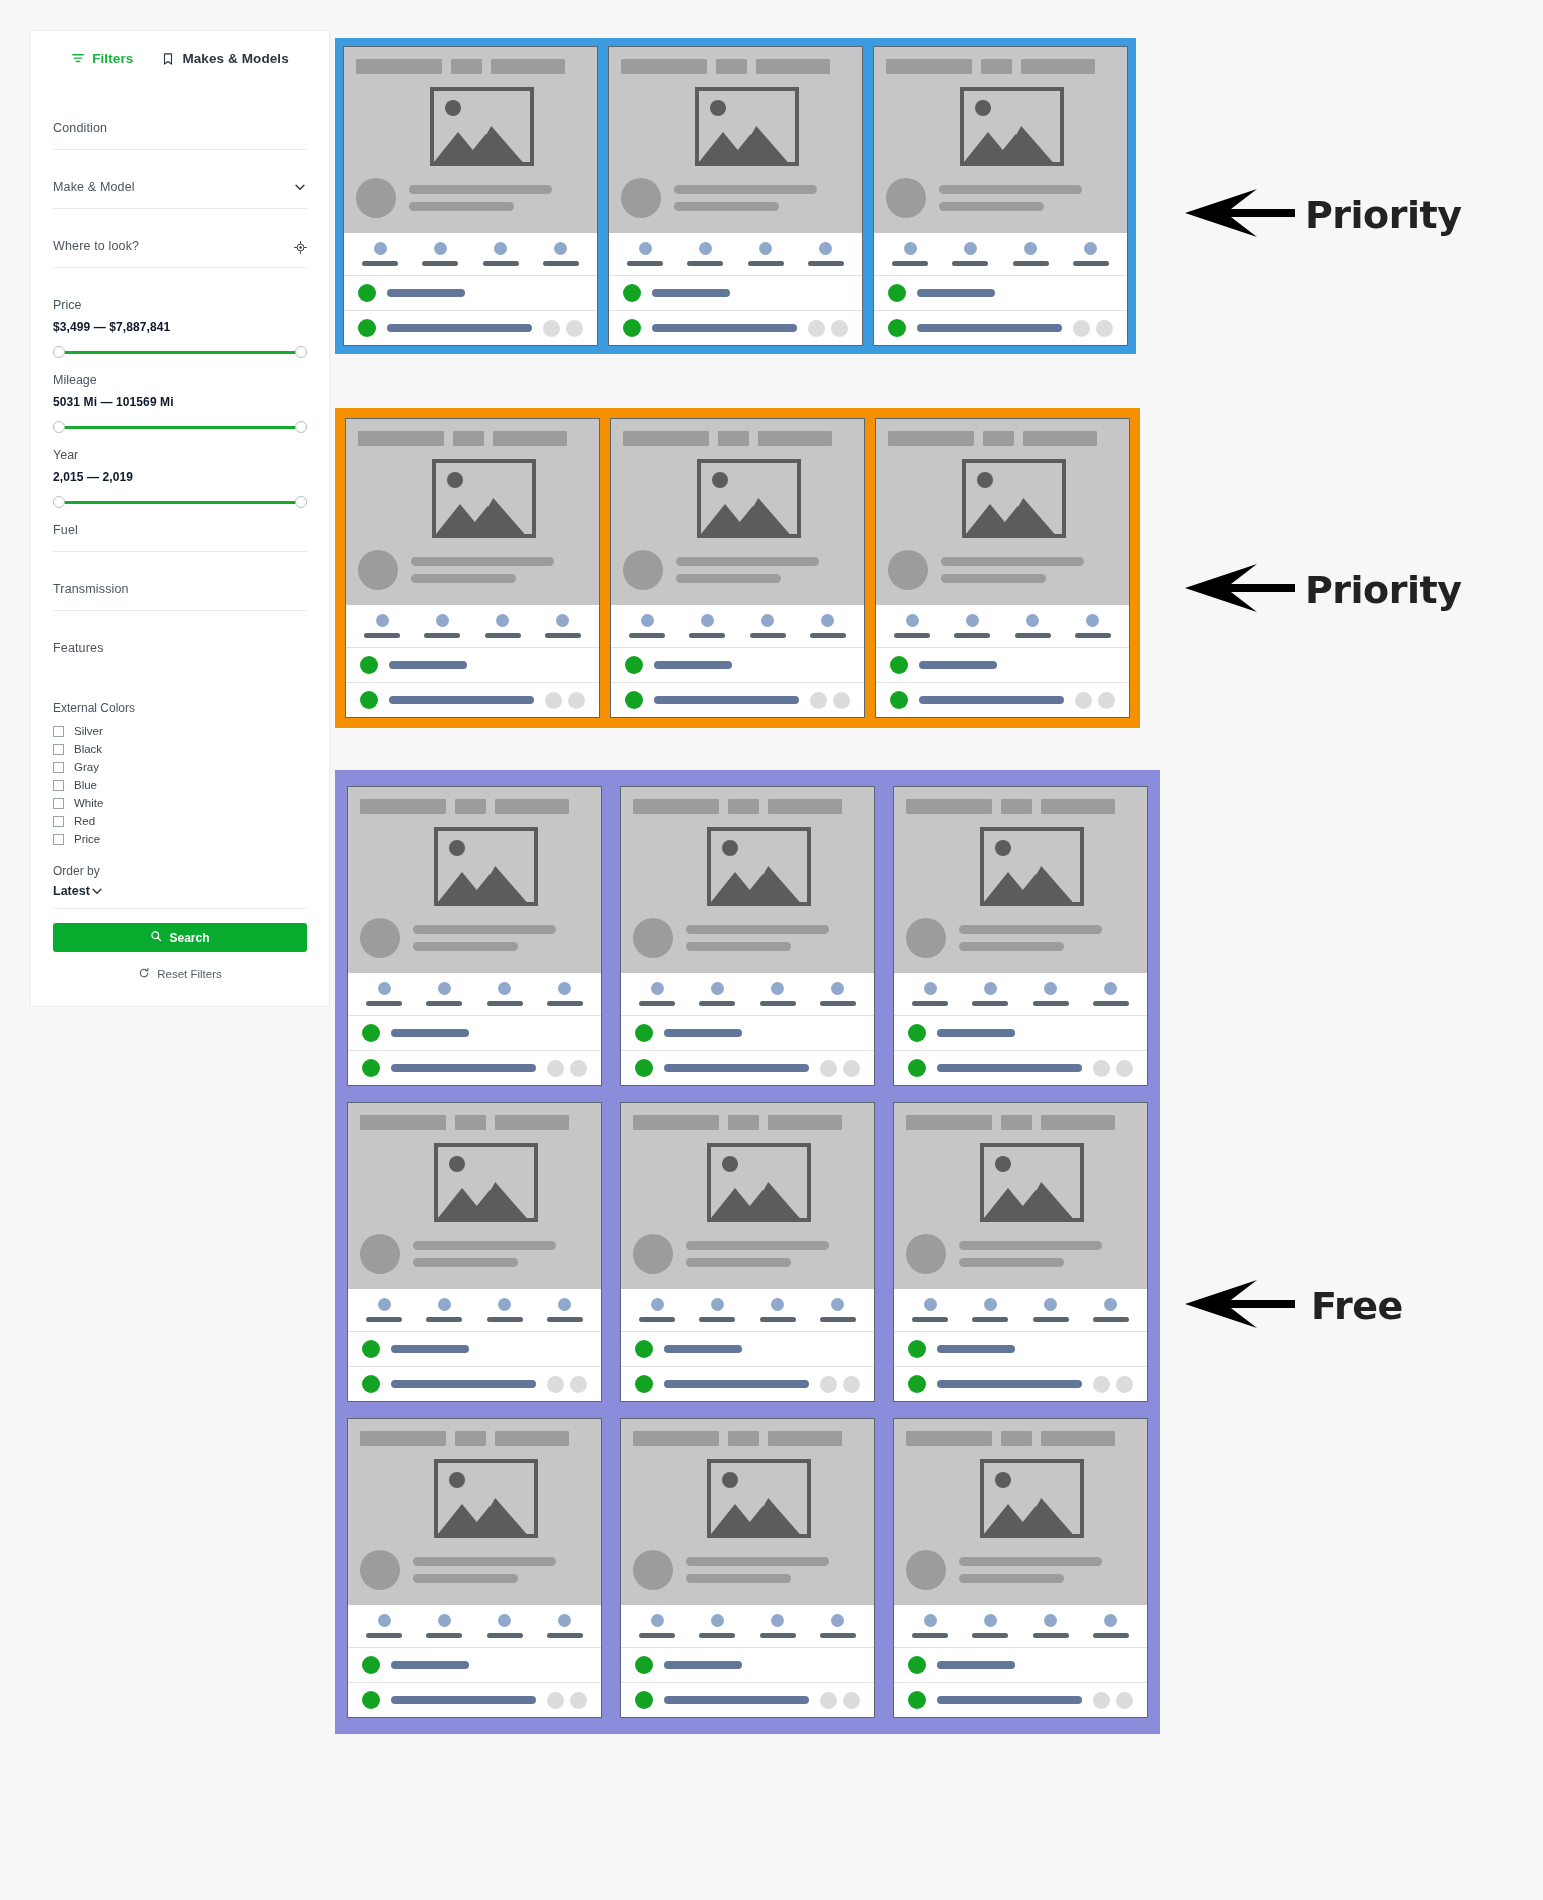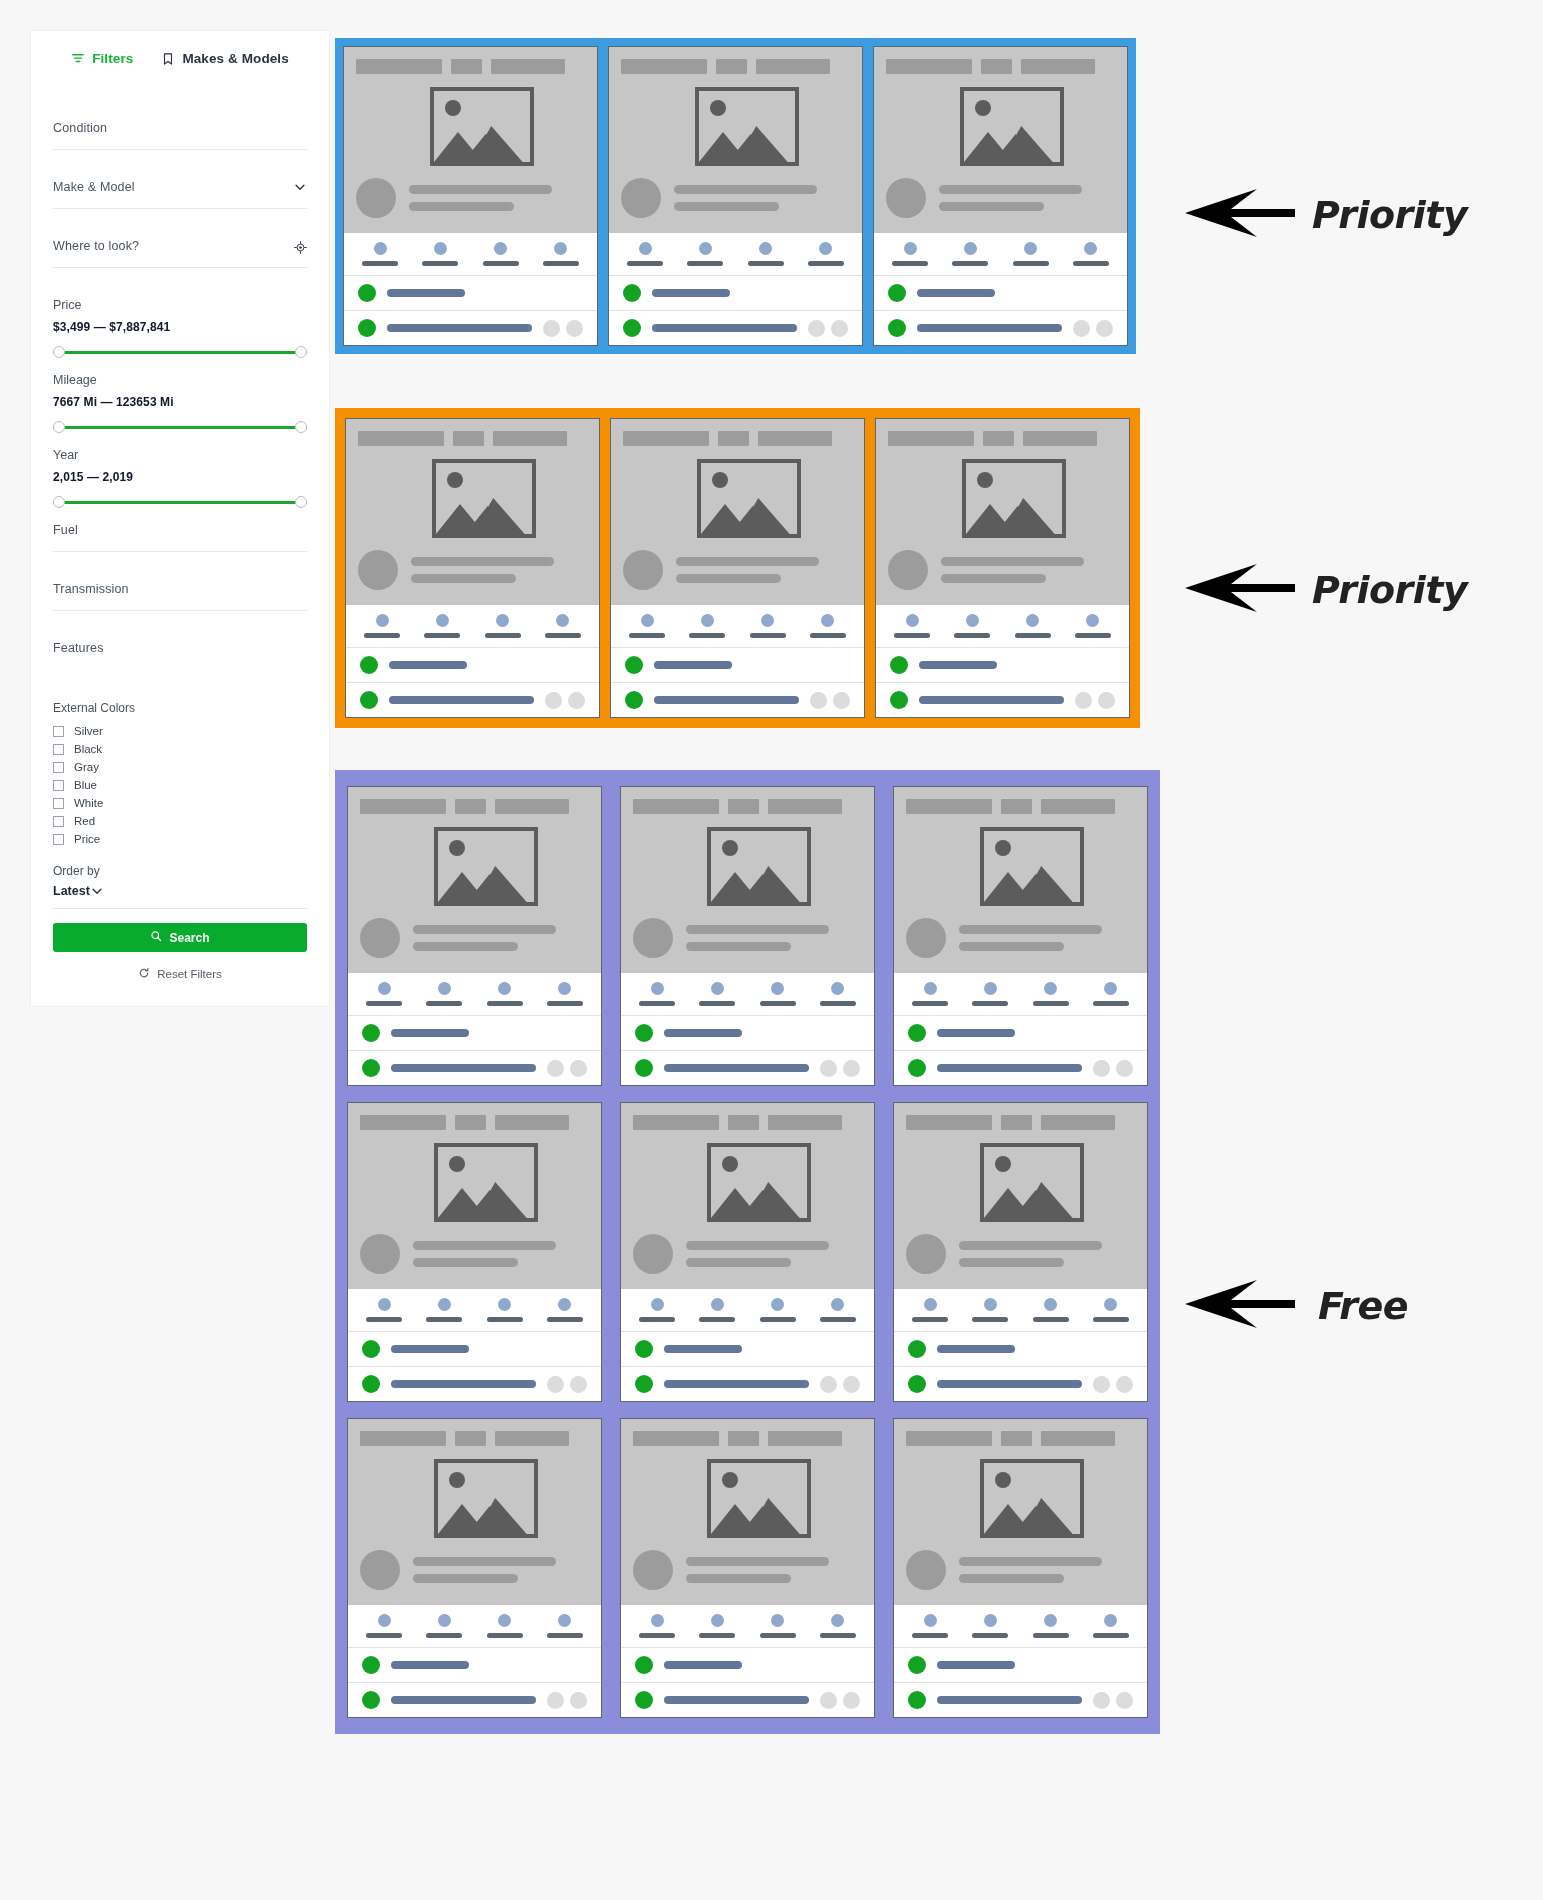--- a/index.html
+++ b/index.html
@@ -114,21 +114,21 @@
     padding:8px 14px; border-top:1px solid #e2e2e2;
   }
   .gdot { width:18px; height:18px; border-radius:50%; background:#13a322; flex:none; }
   .rbar { height:8px; background:#627699; border-radius:5px; }
   .rbar.short { width:78px; }
   .rbar.long  { width:148px; }
   .gray-pair { margin-left:auto; display:flex; gap:6px; }
   .gcirc { width:17px; height:17px; border-radius:50%; background:#dcdcdc; }
 
   
-  .anno { position:absolute; display:flex; align-items:center; gap:7px;font-style:italic; }
+  .anno { position:absolute; display:flex; align-items:center; gap:0px; }
   .anno-label {
     font-size:38px; font-weight:700; color:#222222;
     font-family:"DejaVu Sans", sans-serif;
     letter-spacing:-.5px; white-space:nowrap;
   }
   .arrow-svg { display:block; }
 </style>
 </head>
 <body>
 
@@ -191,21 +191,21 @@
     <div class="range-val">$3,499 — $7,887,841</div>
     <div class="slider">
       <div class="track"></div>
       <div class="knob lo"></div>
       <div class="knob hi"></div>
     </div>
   </div>
 
   <div class="range-group">
     <div class="range-title">Mileage</div>
-    <div class="range-val">7667 Mi — 123653 Mi</div>
+    <div class="range-val">5031 Mi — 101569 Mi</div>
     <div class="slider">
       <div class="track"></div>
       <div class="knob lo"></div>
       <div class="knob hi"></div>
     </div>
   </div>
 
   <div class="range-group">
     <div class="range-title">Year</div>
     <div class="range-val">2,015 — 2,019</div>

